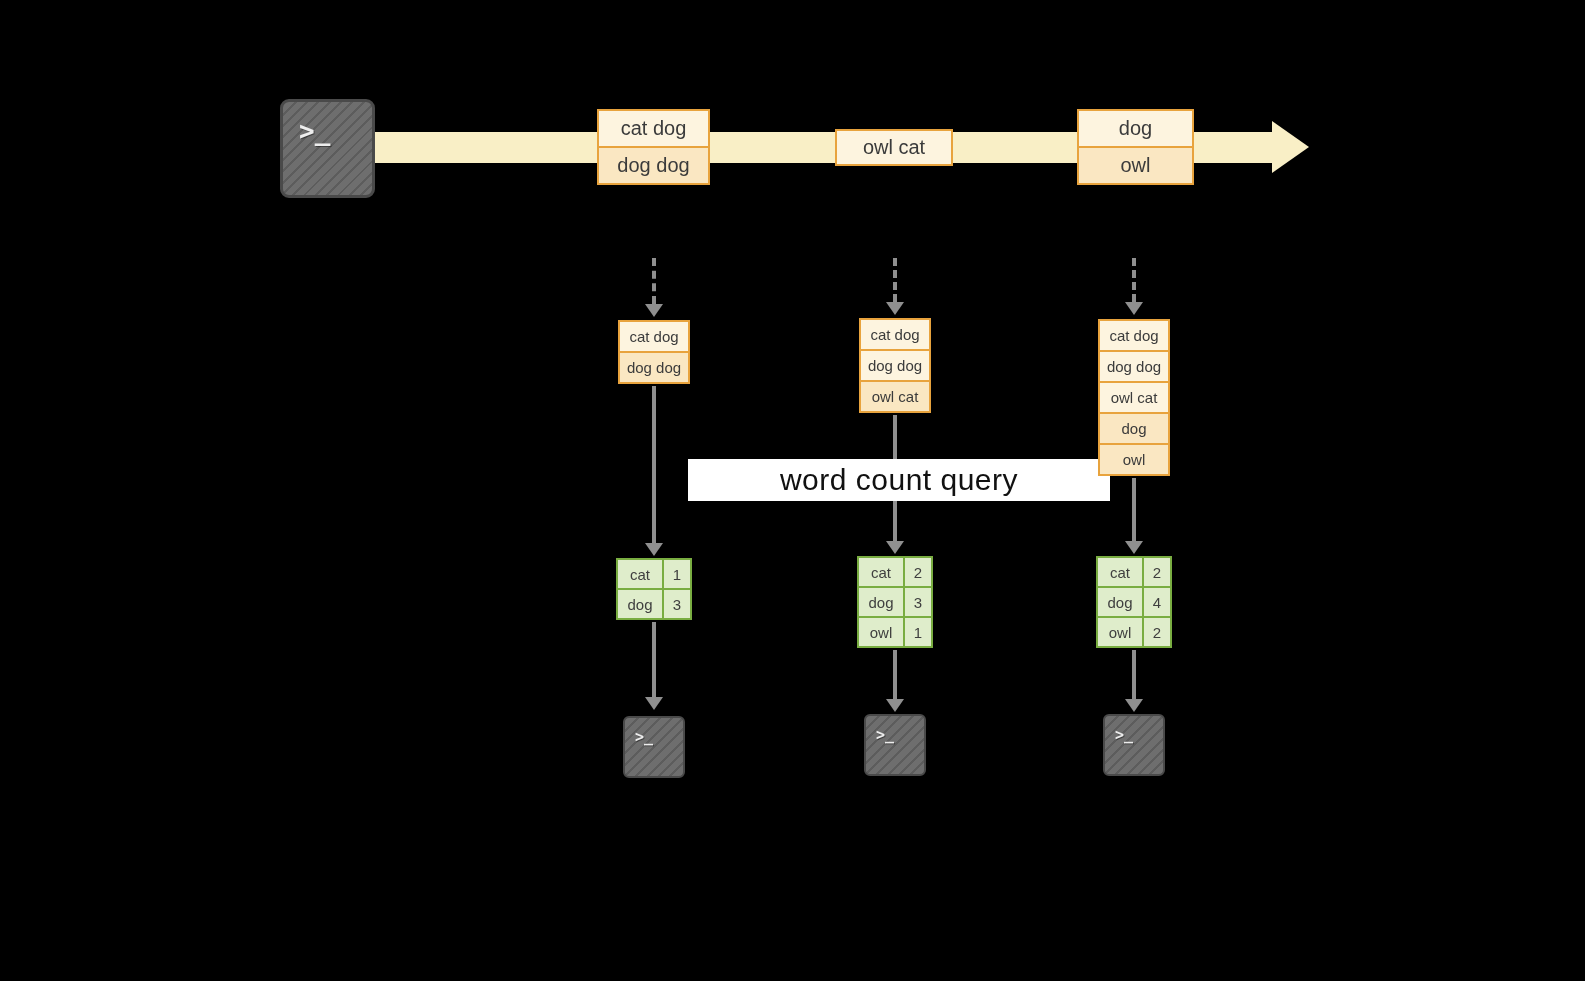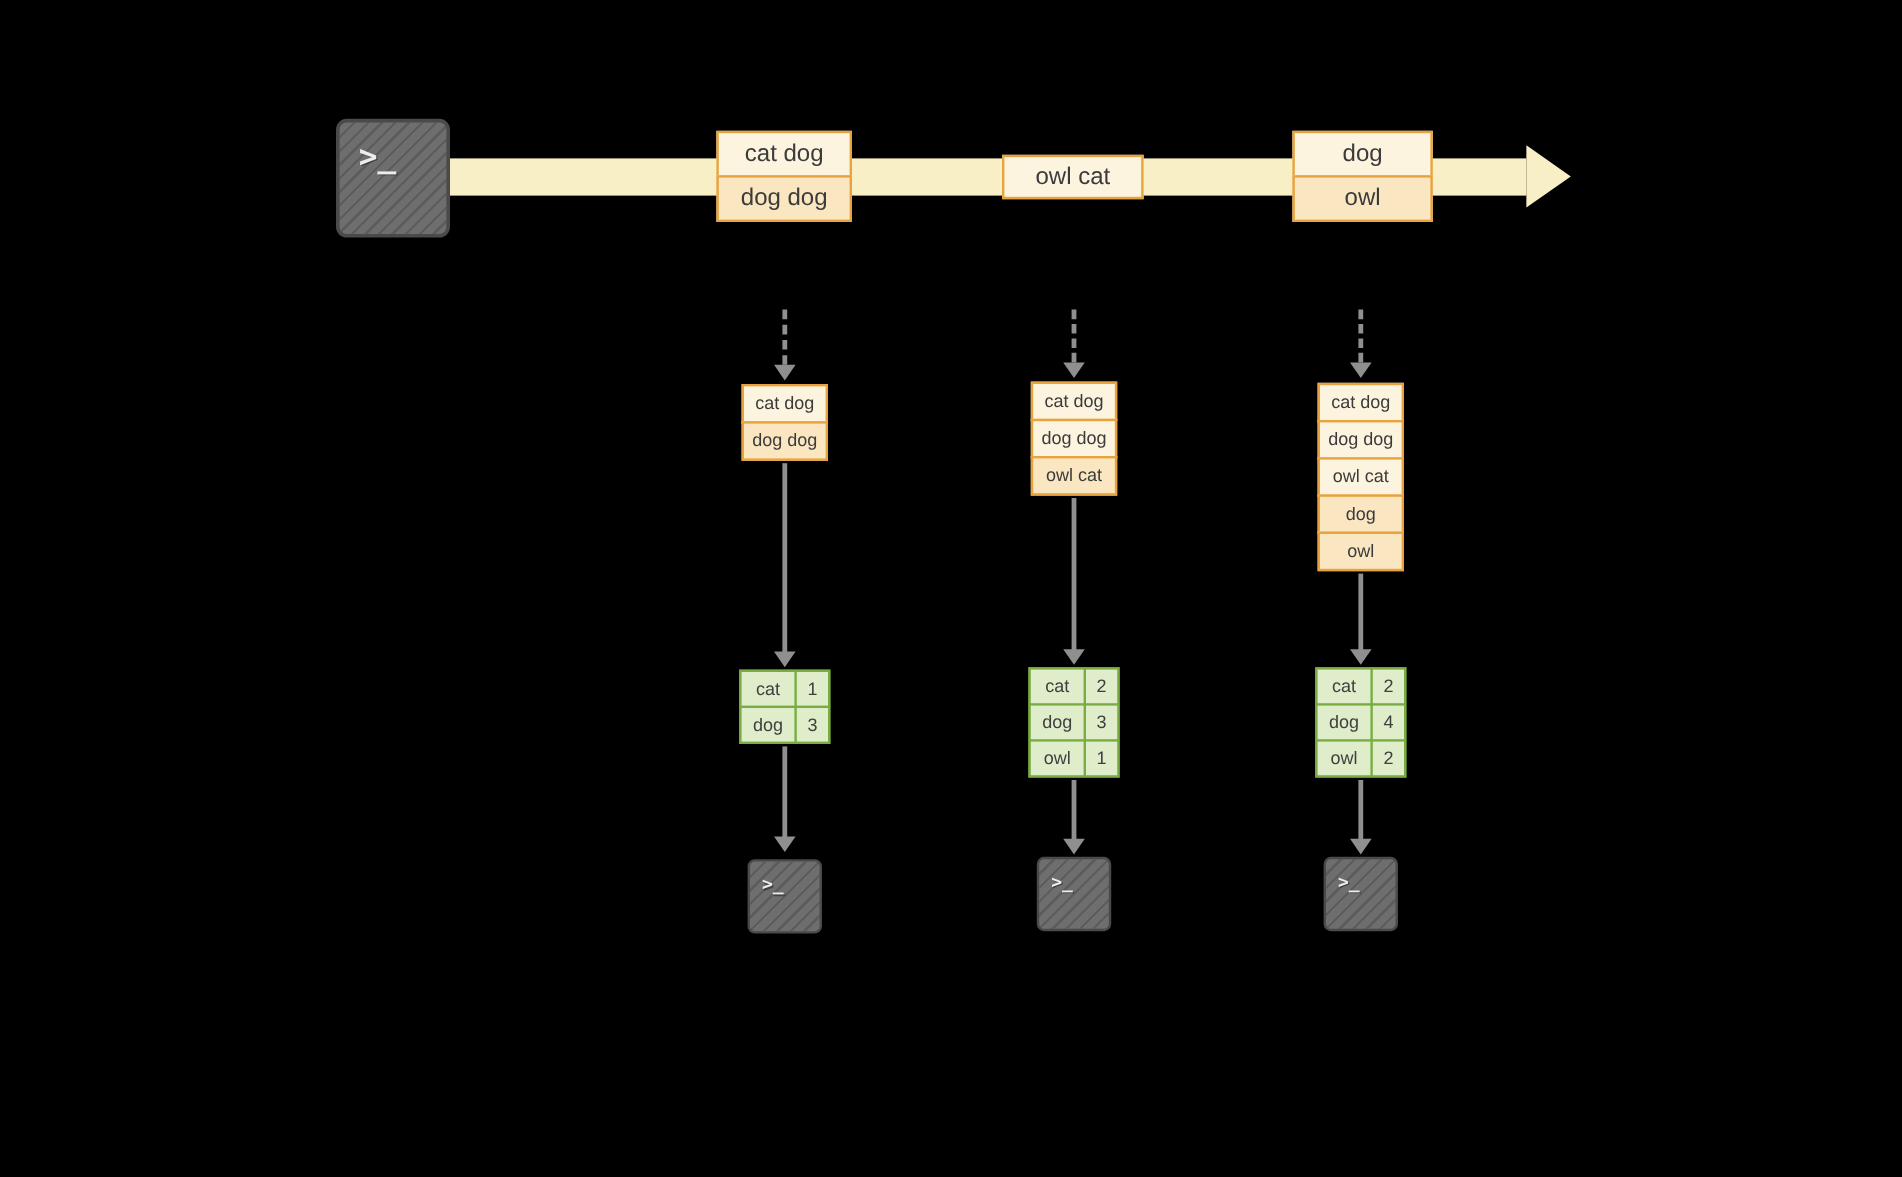--- a/index.html
+++ b/index.html
@@ -121,20 +121,23 @@
     <div class="buf fill-b">owl cat</div>
   </div>
   <div class="abs buf-stack" style="left:1098px; top:319px;">
     <div class="buf fill-a">cat dog</div>
     <div class="buf fill-a">dog dog</div>
     <div class="buf fill-a">owl cat</div>
     <div class="buf fill-b">dog</div>
     <div class="buf fill-b">owl</div>
   </div>
 
+  <div class="abs banner">
+    <span class="banner-text">word count query</span>
+  </div>
 
   <div class="abs vline" style="left:652px; top:386px; height:158px;"></div>
   <div class="abs tri-down" style="left:645px; top:543px;"></div>
   <div class="abs vline" style="left:893px; top:415px; height:127px;"></div>
   <div class="abs tri-down" style="left:886px; top:541px;"></div>
   <div class="abs vline" style="left:1132px; top:478px; height:64px;"></div>
   <div class="abs tri-down" style="left:1125px; top:541px;"></div>
 
   <div class="abs count-table" style="left:616px; top:558px;">
     <div class="cell">cat</div>

